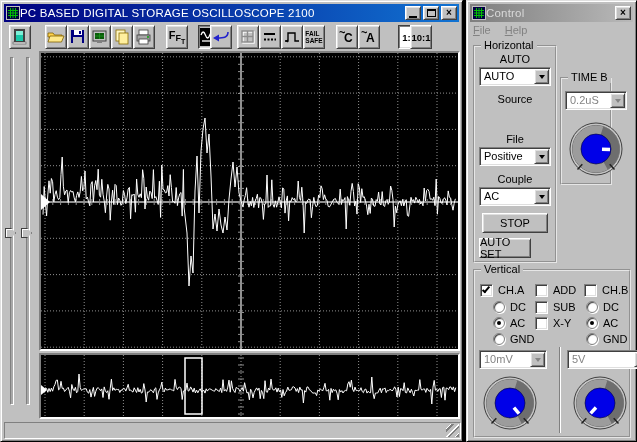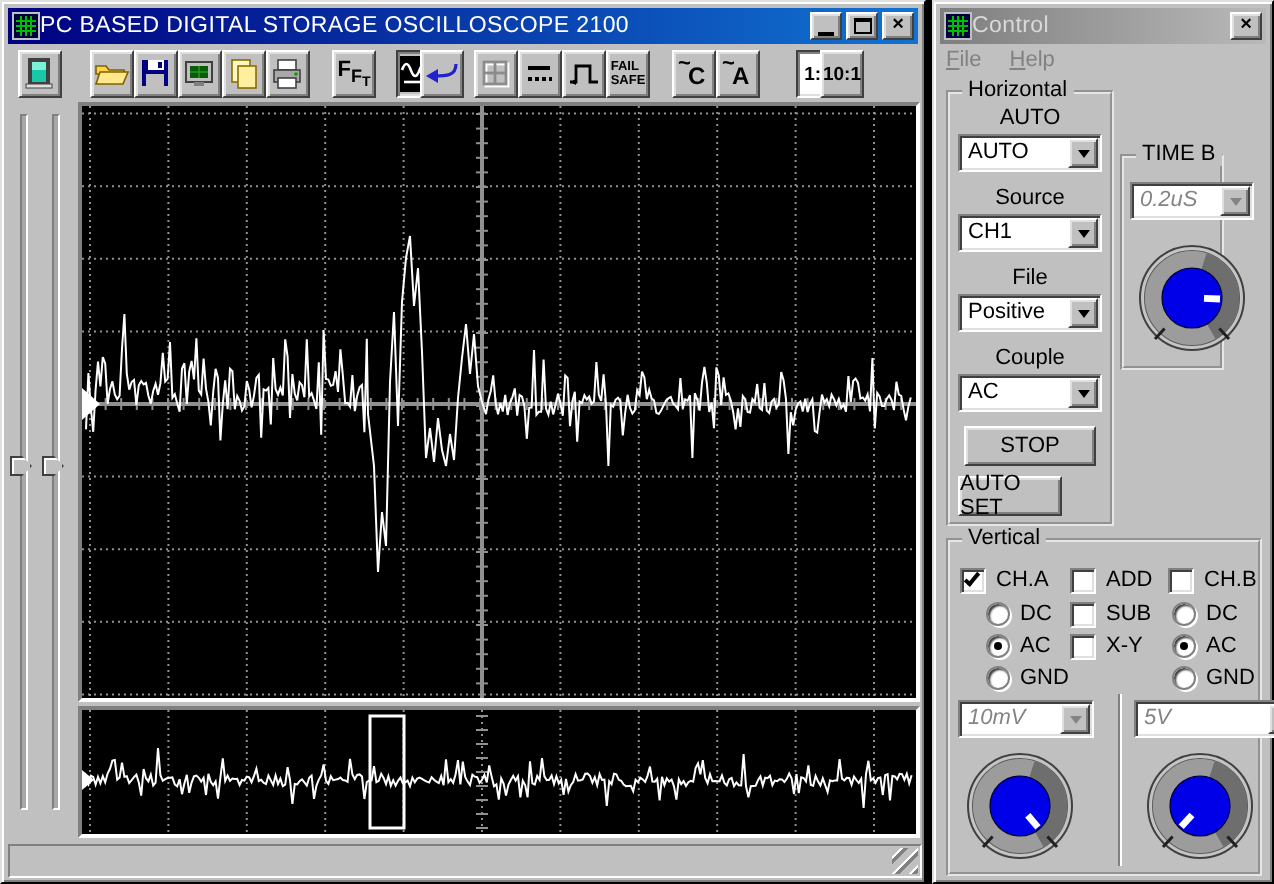--- a/index.html
+++ b/index.html
@@ -68,21 +68,21 @@
 
   .group { position:absolute; border:2px groove #e6e6e6; }
   .glabel { position:absolute; top:-8px; left:6px; background:#c0c0c0; padding:0 3px; font-size:11px; color:#000; white-space:nowrap; }
   .ctl-label { position:absolute; width:100%; text-align:center; font-size:11px; color:#000; }
 
   .combo { position:absolute; height:19px; background:#fff; border:1px solid; border-color:#808080 #fff #fff #808080;
            box-shadow: inset 1px 1px 0 #404040, inset -1px -1px 0 #dfdfdf; }
   .combo-text { position:absolute; left:4px; top:2px; font-size:11px; color:#000; }
   .combo-arrow-btn { position:absolute; right:1px; top:1px; bottom:1px; width:15px; display:flex; align-items:center; justify-content:center; }
   .combo-arrow { width:0; height:0; border:3.5px solid transparent; border-top:4px solid #000; margin-top:4px; }
-  .combo.disabled .combo-text { color:#848484;font-style:italic; }
+  .combo.disabled .combo-text { color:#848484; }
   .combo.disabled .combo-arrow { border-top-color:#848484; }
 
   .btn98 { position:absolute; display:flex; align-items:center; justify-content:center; font-size:11px; color:#000; }
 
   .knob { position:absolute; width:56px; height:56px; }
 
   .checkbox { position:absolute; width:13px; height:13px; background:#fff; border:1px solid; border-color:#808080 #fff #fff #808080;
               box-shadow: inset 1px 1px 0 #404040, inset -1px -1px 0 #dfdfdf; }
   .checkbox .check { display:none; position:absolute; left:3px; top:0px; width:4px; height:8px;
                      border-right:2px solid #000; border-bottom:2px solid #000; transform:rotate(40deg); }
@@ -442,26 +442,20 @@
 
     <span class="ctl-label" style="top:6px">AUTO</span>
     <div class="combo" style="left:4px; top:20px; width:72px;">
       <span class="combo-text">AUTO</span>
       <div class="combo-arrow-btn raised">
           <div class="combo-arrow"></div>
         </div>
     </div>
 
     <span class="ctl-label" style="top:46px">Source</span>
-    <div class="combo" style="left:4px; top:60px; width:72px;">
-      <span class="combo-text">CH1</span>
-      <div class="combo-arrow-btn raised">
-          <div class="combo-arrow"></div>
-        </div>
-    </div>
 
     <span class="ctl-label" style="top:86px">File</span>
     <div class="combo" style="left:4px; top:100px; width:72px;">
       <span class="combo-text">Positive</span>
       <div class="combo-arrow-btn raised">
           <div class="combo-arrow"></div>
         </div>
     </div>
 
     <span class="ctl-label" style="top:126px">Couple</span>

